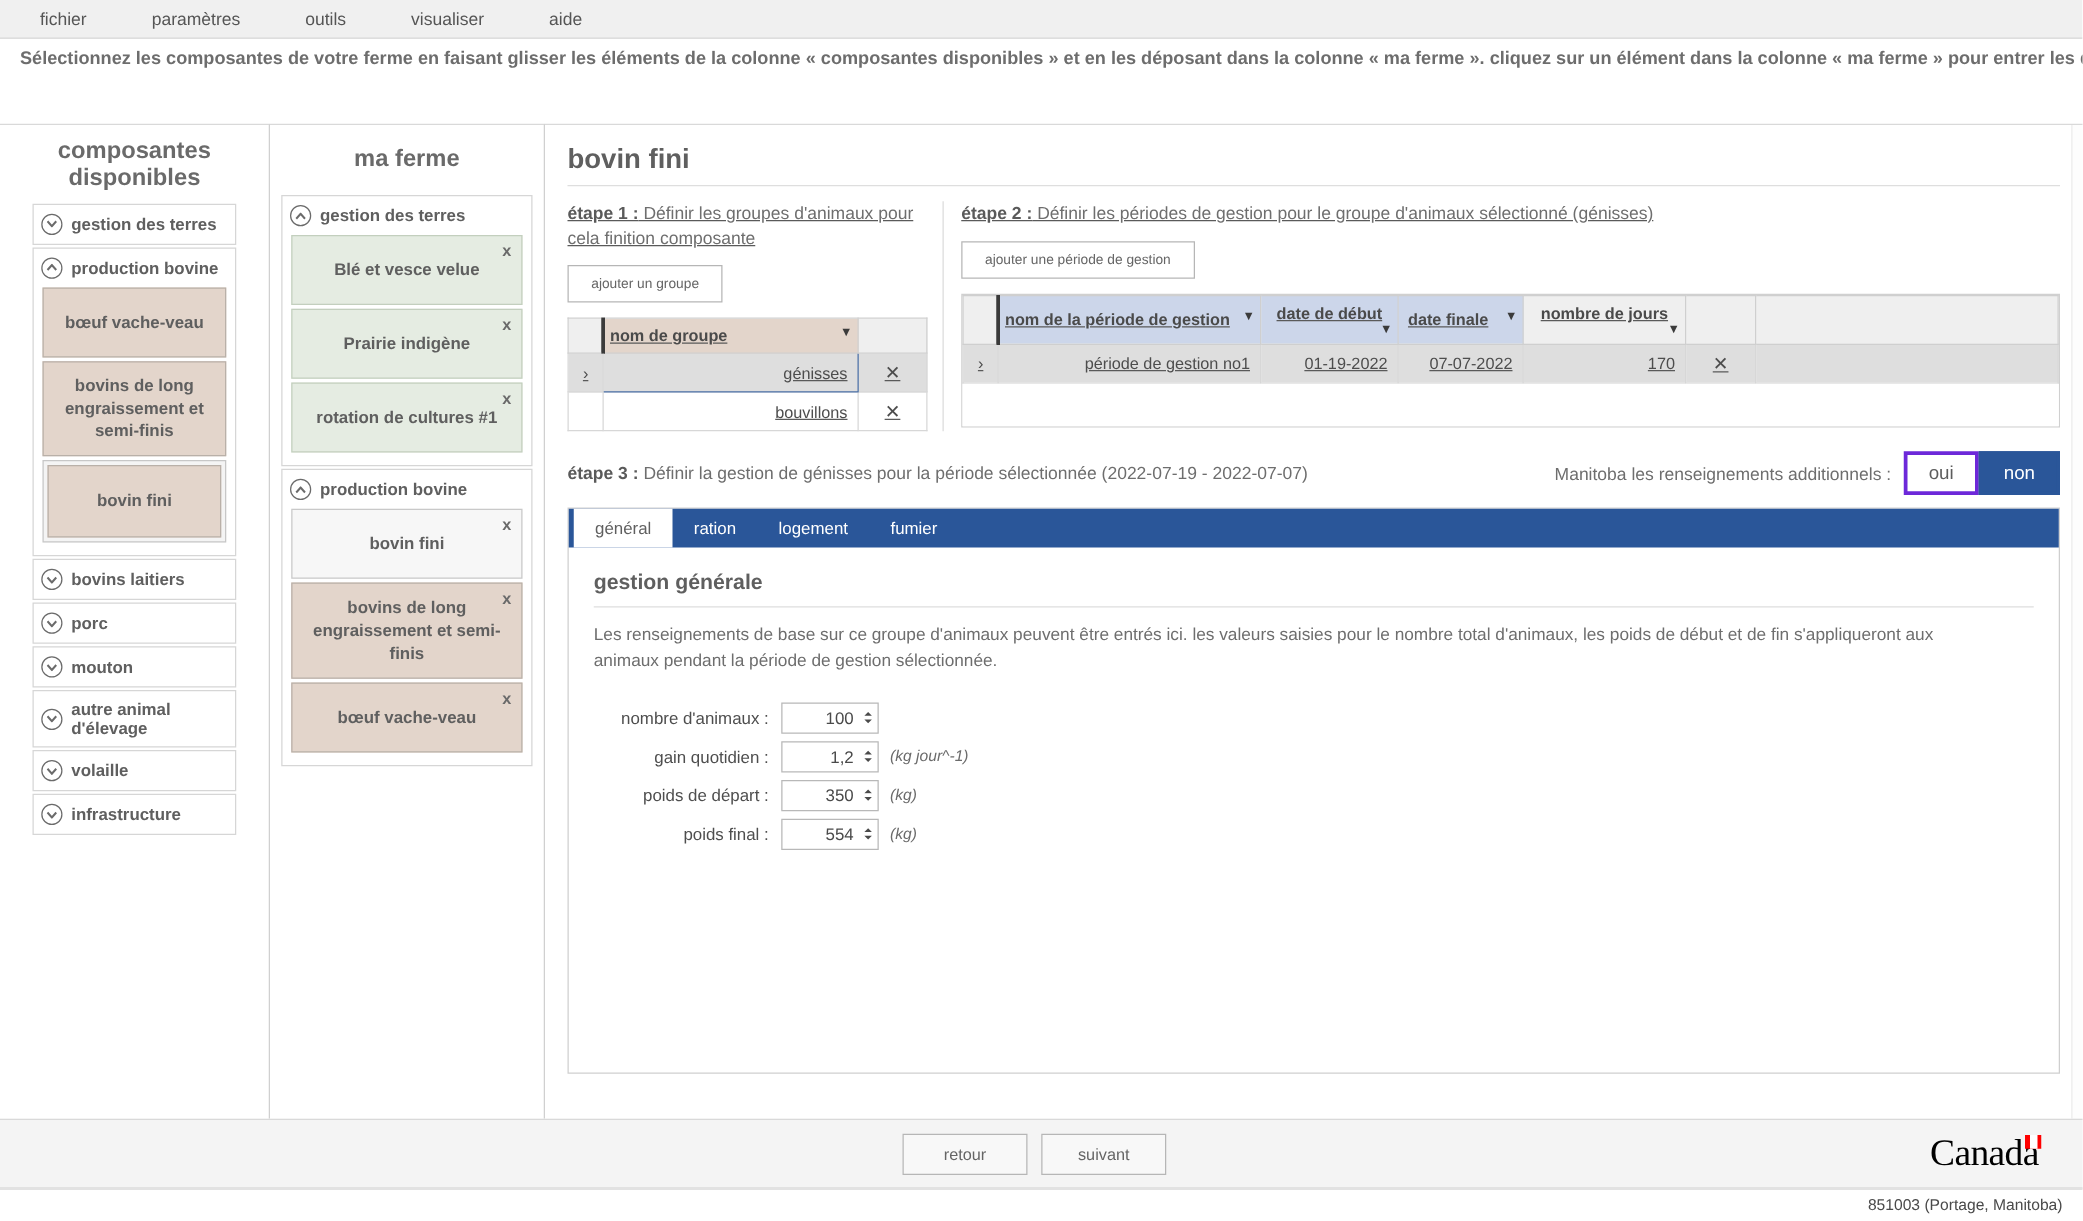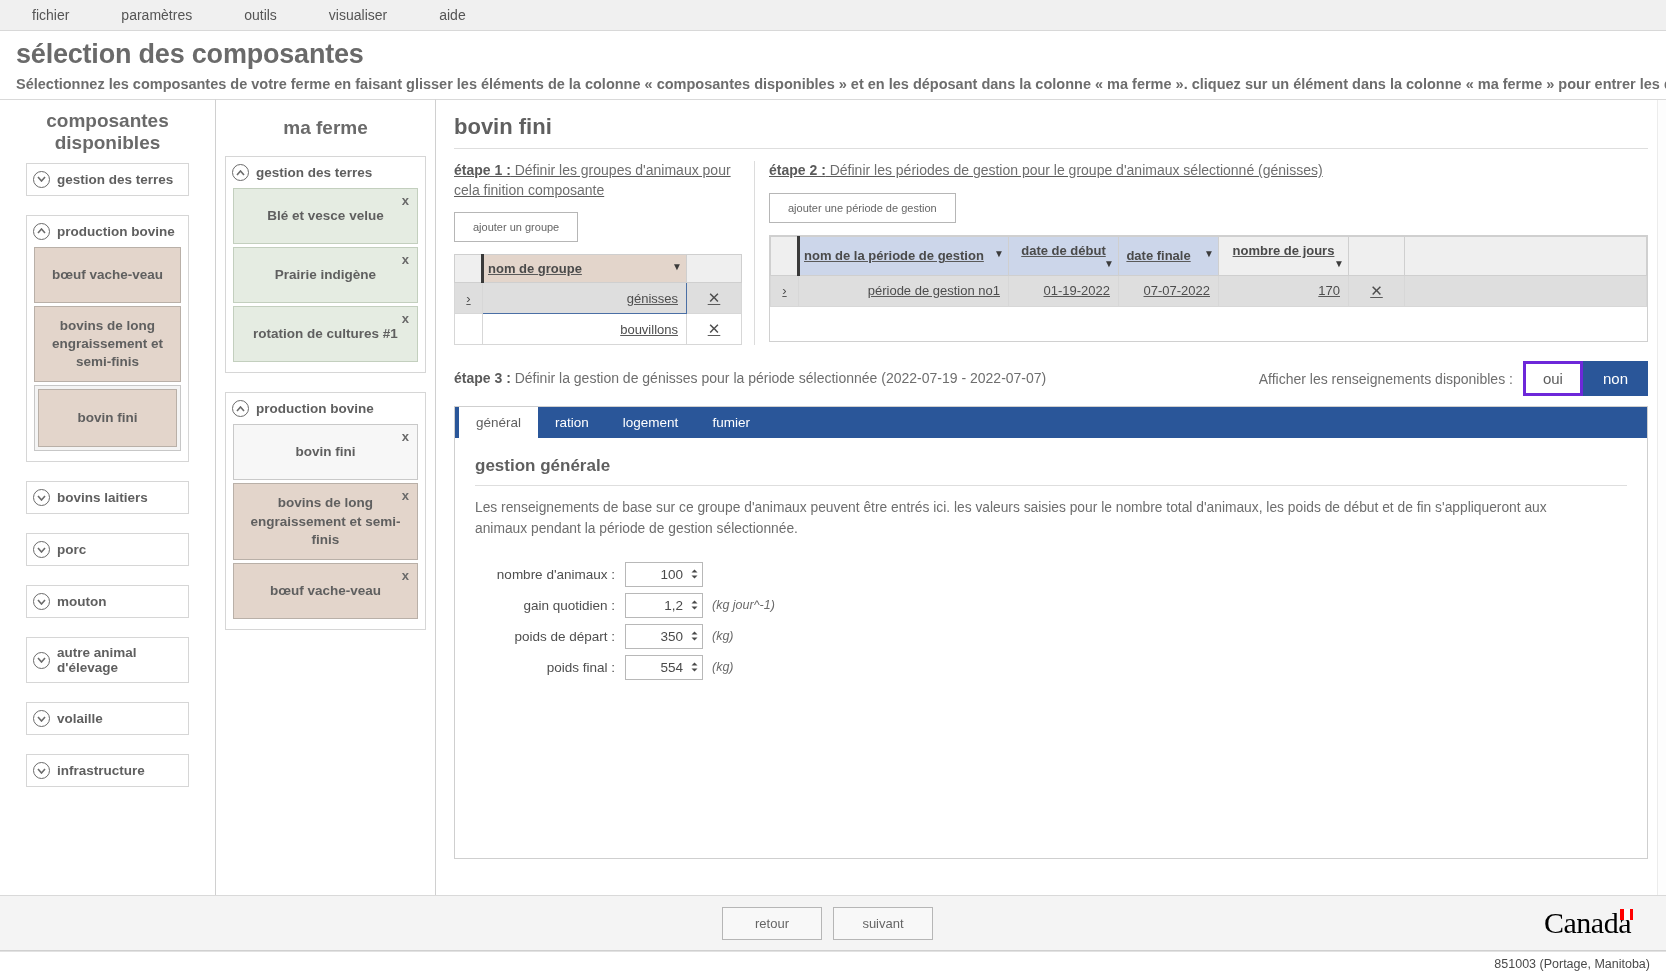--- a/index.html
+++ b/index.html
@@ -82,21 +82,21 @@
     color: #6a6a6a;
     padding: 10px 4px 8px 4px;
     line-height: 1.18;
   }
   .col-heading.single { padding-top: 17px; padding-bottom: 17px; }
 
   
   .acc {
     border: 1px solid #d6d6d6;
     background: #fff;
-    margin-bottom: 19px;
+    margin-bottom: 2px;
   }
   .acc-head {
     display: flex;
     align-items: center;
     gap: 7px;
     padding: 7px 6px;
     font-size: 13.5px;
     font-weight: bold;
     color: #5f5f5f;
     cursor: pointer;
@@ -349,21 +349,20 @@
 
 <div id="menubar">
   <div class="menu-item">fichier</div>
   <div class="menu-item">paramètres</div>
   <div class="menu-item">outils</div>
   <div class="menu-item">visualiser</div>
   <div class="menu-item">aide</div>
 </div>
 
 <div id="titleblock">
-  <div id="page-title">sélection des composantes</div>
   <div id="page-subtitle">Sélectionnez les composantes de votre ferme en faisant glisser les éléments de la colonne « composantes disponibles » et en les déposant dans la colonne « ma ferme ». cliquez sur un élément dans la colonne « ma ferme » pour entrer les détails.</div>
 </div>
 
 <div id="body-wrap">
 
   <div class="col-available">
     <div class="col-heading">composantes<br>disponibles</div>
 
     <div class="acc">
       <div class="acc-head">
@@ -580,21 +579,21 @@
             <div class="pad"></div>
           </div>
         </div>
       </div>
 
       <div class="step3-row">
         <div class="step-label" style="margin-bottom:0">
           <b>étape 3 :</b><span> Définir la gestion de génisses pour la période sélectionnée (2022-07-19 - 2022-07-07)</span>
         </div>
         <div style="display:flex;align-items:center">
-          <span class="addl-label">Afficher les renseignements disponibles :</span>
+          <span class="addl-label">Manitoba les renseignements additionnels :</span>
           <div class="toggle">
             <div>oui</div>
             <div class="on">non</div>
           </div>
         </div>
       </div>
 
       <div class="tabpanel">
         <div class="tabstrip">
           <div class="tab active">général</div>

